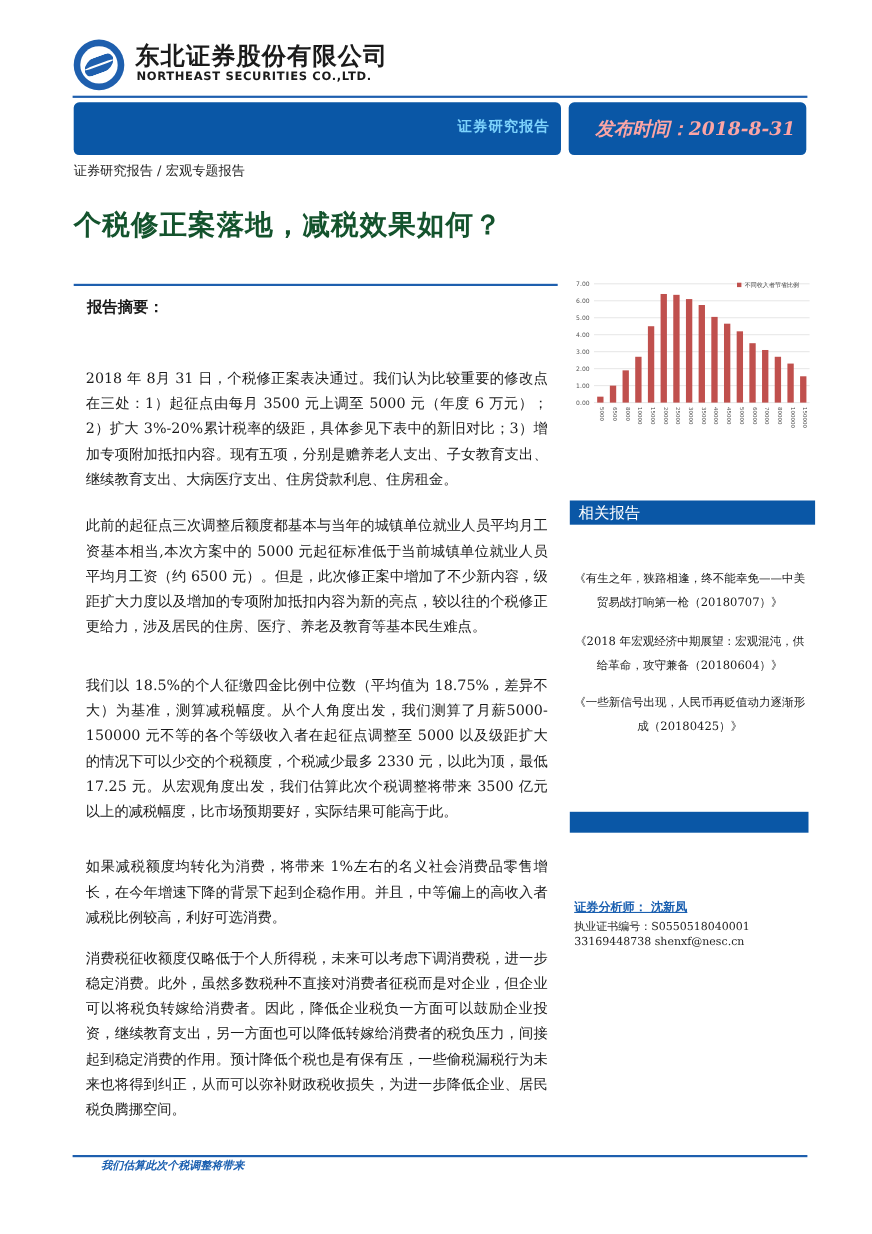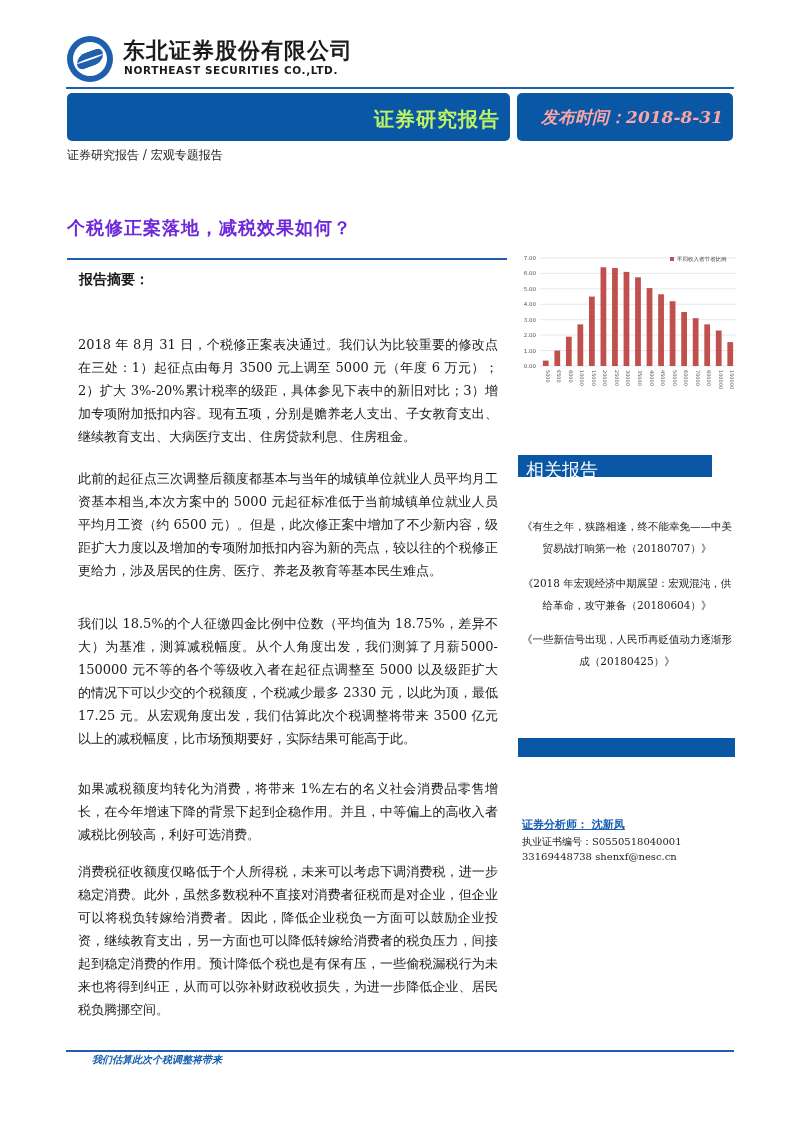--- a/index.html
+++ b/index.html
@@ -15,38 +15,38 @@
           border-top:7px solid #1e5fae; border-bottom:7px solid #1e5fae; box-sizing:border-box; transform: skewY(-20deg); border-radius: 8px; }
   .company-cn { left: 123px; top: 36px; font-family: "DejaVu Sans", sans-serif; font-weight: bold;
           font-size: 22px; letter-spacing: 1px; color: #1b1b1b; }
   .company-en { left: 124px; top: 64px; font-family: "DejaVu Sans", sans-serif; font-weight: bold;
           font-size: 10.5px; letter-spacing: 0.6px; color: #1b1b1b; }
   .top-rule { left: 66px; top: 87px; width: 668px; height: 2px; background: #1e5fae; }
 
   
   .banner-left { left: 67px; top: 93px; width: 443px; height: 48px; background: #0a57a6; border-radius: 5px; }
   .banner-right { left: 517px; top: 93px; width: 216px; height: 48px; background: #0a57a6; border-radius: 5px; }
-  .banner-left span { position:absolute; right: 10px; top: 13px; color:#bef264; font-weight:bold; font-size: 20px; letter-spacing:1px; }
+  .banner-left span { position:absolute; right: 10px; top: 13px; color:#7dd3fc; font-weight:bold; font-size: 13px; letter-spacing:1px; }
   .banner-right span { position:absolute; right: 10px; top: 13px; color:#fca5a5; font-weight:bold; font-size: 17px; font-style: italic; }
   .breadcrumb { left: 67px; top: 147px; font-size: 12px; color:#222; }
 
   
-  .title { left: 67px; top: 216px; font-size: 18px; font-weight: bold; letter-spacing: 1px; color:#6d28d9; }
+  .title { left: 67px; top: 188px; font-size: 25px; font-weight: bold; letter-spacing: 1px; color:#14532d; }
   .title-rule { left: 67px; top: 258px; width: 440px; height: 1.5px; background:#1e5fae; }
 
   
   .section-head { left: 79px; top: 271px; font-size: 14px; font-weight: bold; }
   .para { left: 78px; width: 420px; font-size: 13px; line-height: 23px; text-align: justify; margin-top: 37px; }
 
   
   .chart { left: 508px; top: 250px; width: 240px; height: 150px; }
   .chart svg text { font-family: "DejaVu Sans", sans-serif; }
 
   
-  .side-head { left: 518px; top: 455px; width: 194px; height: 22px; background:#0a57a6; color:#fff; font-size: 18px; }
+  .side-head { left: 518px; top: 455px; width: 223px; height: 22px; background:#0a57a6; color:#fff; font-size: 14px; }
   .side-head span { position:absolute; left: 8px; top: 3px; }
   .related { left: 518px; width: 218px; font-size: 10.5px; line-height: 22px; text-align: center; }
   .side-bar2 { left: 518px; top: 738px; width: 217px; height: 19px; background:#0a57a6; }
   .analyst { left: 522px; top: 817px; font-size: 11px; font-weight: bold; color:#1a5fb0; text-decoration: underline; }
   .analyst-line { left: 522px; font-size: 10px; color:#222; }
 
   
   .foot-rule { left: 66px; top: 1050px; width: 668px; height: 1.5px; background:#1e5fae; }
   .foot-text { left: 92px; top: 1053px; font-size: 10px; font-weight: bold; font-style: italic; color:#1a5fb0; }
 </style>

